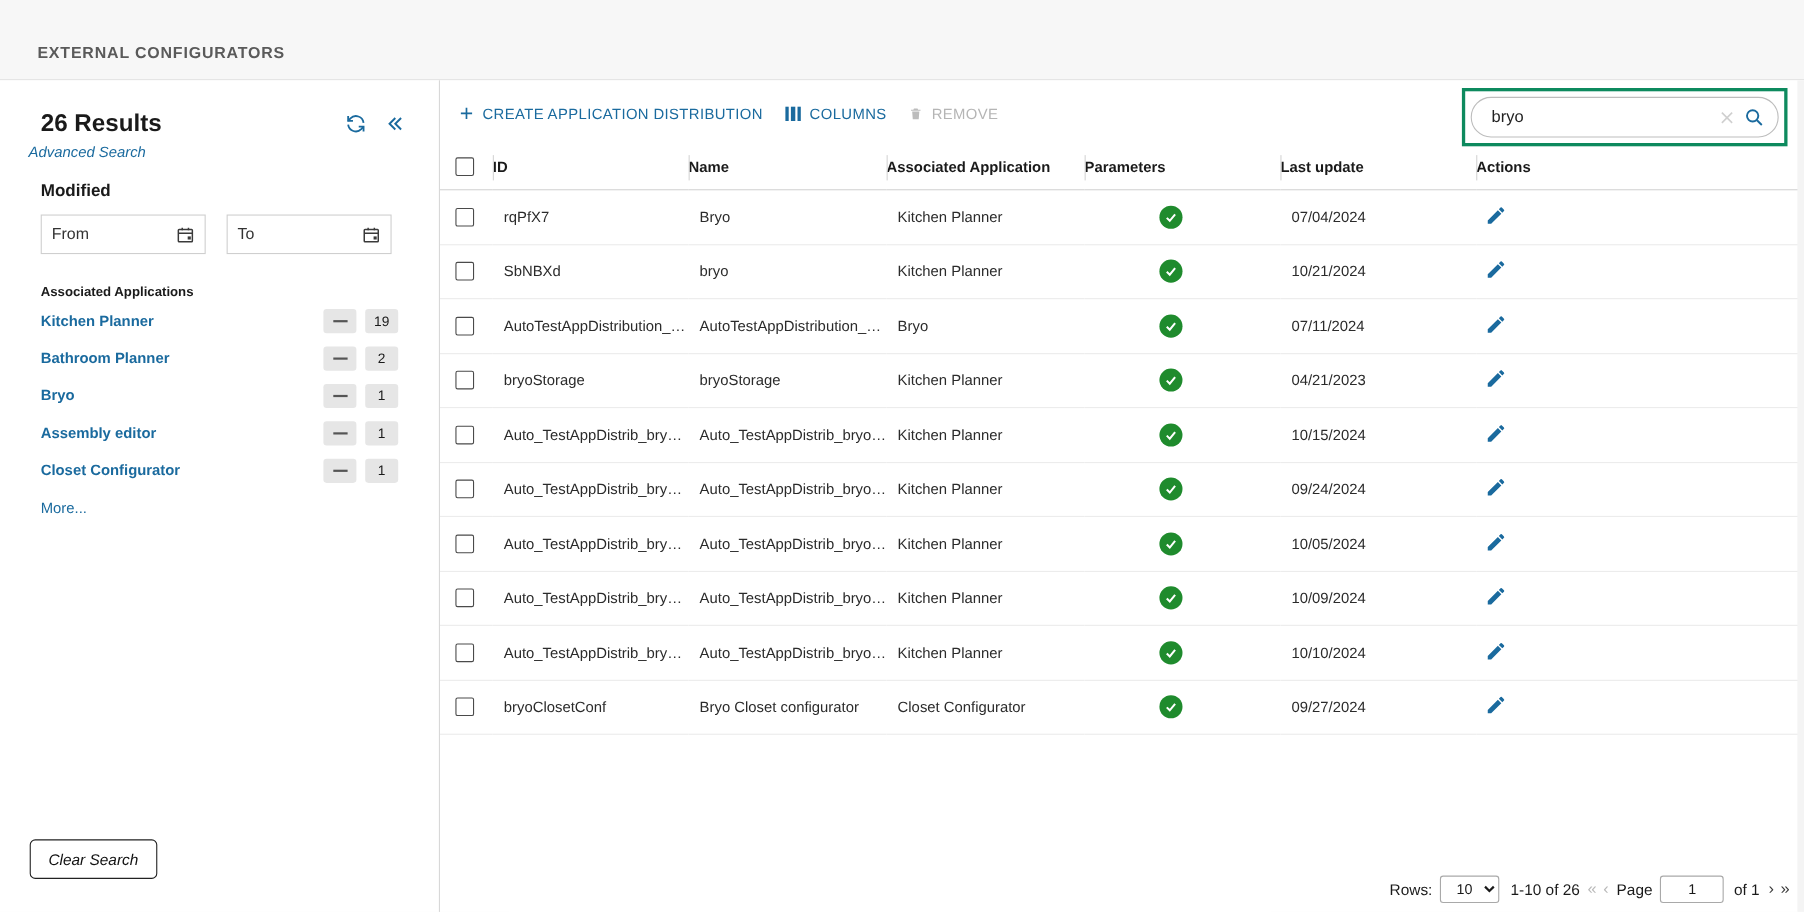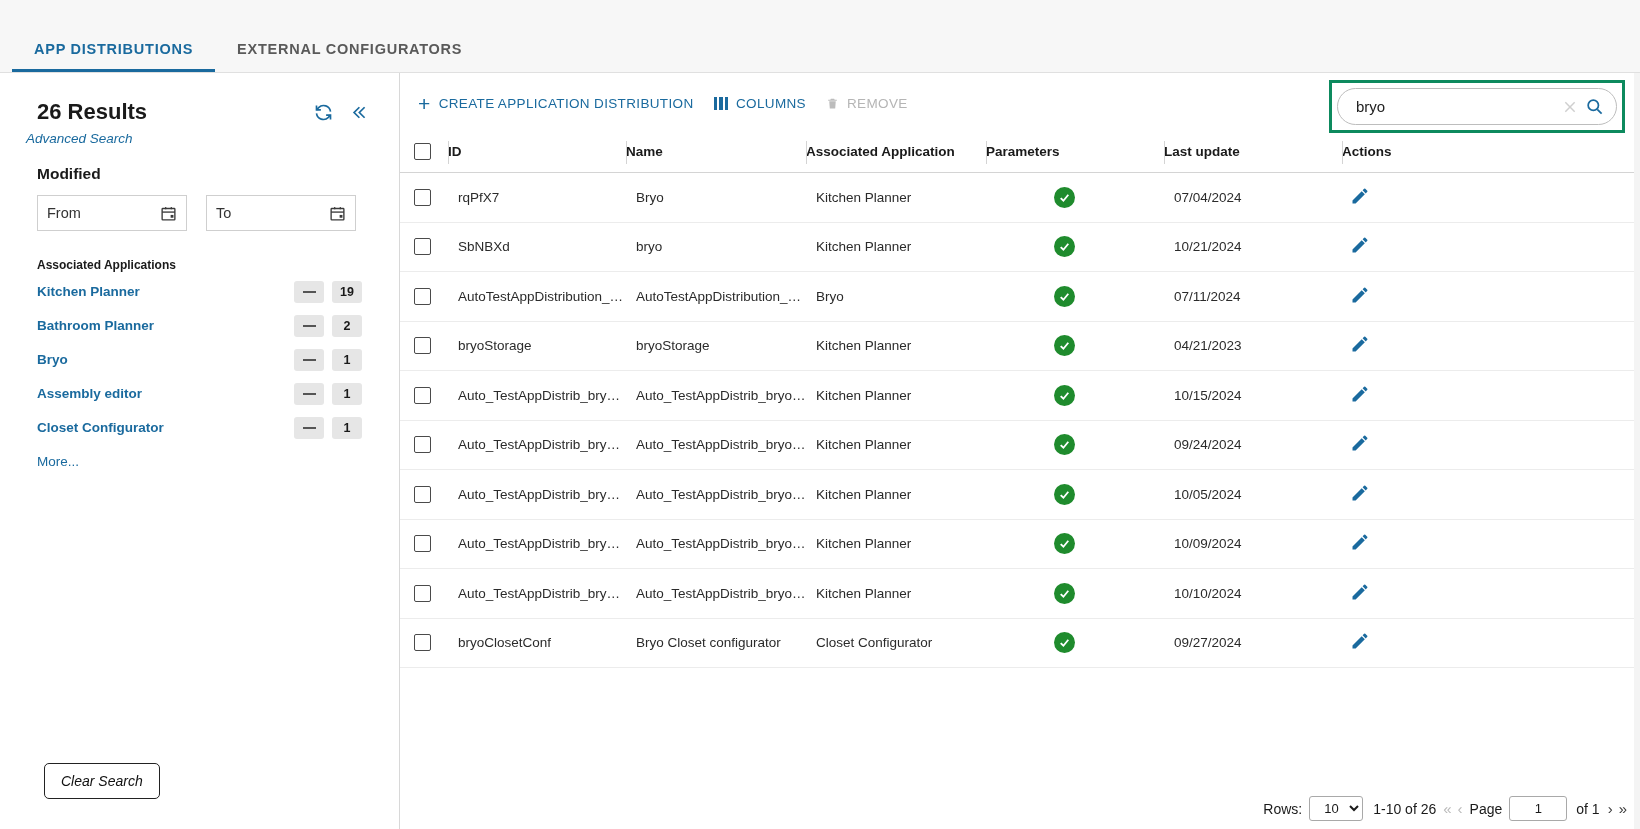--- a/index.html
+++ b/index.html
@@ -121,31 +121,30 @@
     margin-right: 8px;
   }
   .minus-box span { display:block; width: 13px; height: 2px; background:#555; }
   .count-box {
     width: 30px; height: 22px;
     background: #e6e6e6;
     border-radius: 3px;
     display: flex; align-items: center; justify-content: center;
     font-size: 12.5px;
     color: #1a1a1a;
-    font-weight: bold;
   }
   .more-link {
     padding: 12px 37px 0 37px;
     font-size: 13.5px;
     color: #1a6a9e;
     cursor: pointer;
   }
   .clear-search {
     position: absolute;
-    left: 44px; bottom: 30px;
+    left: 27px; bottom: 30px;
     padding: 9px 16px;
     background: #fff;
     border: 1px solid #222;
     border-radius: 5px;
     font-size: 14px;
     font-style: italic;
     color: #111;
     cursor: pointer;
   }
 
@@ -307,23 +306,20 @@
   }
   .pager .oftot { margin: 0 5px 0 9px; }
   .scrollstrip {
     position:absolute; right:0; top:0; bottom:0; width: 6px; background: #f4f4f4;
   }
 </style>
 </head>
 <body>
 
 <div class="tabbar">
-  <div class="tab active">
-    <span>APP DISTRIBUTIONS</span>
-  </div>
   <div class="tab">
     <span>EXTERNAL CONFIGURATORS</span>
   </div>
 </div>
 
 <div class="body">
 
   <div class="sidebar">
 
     <div class="sb-head">

